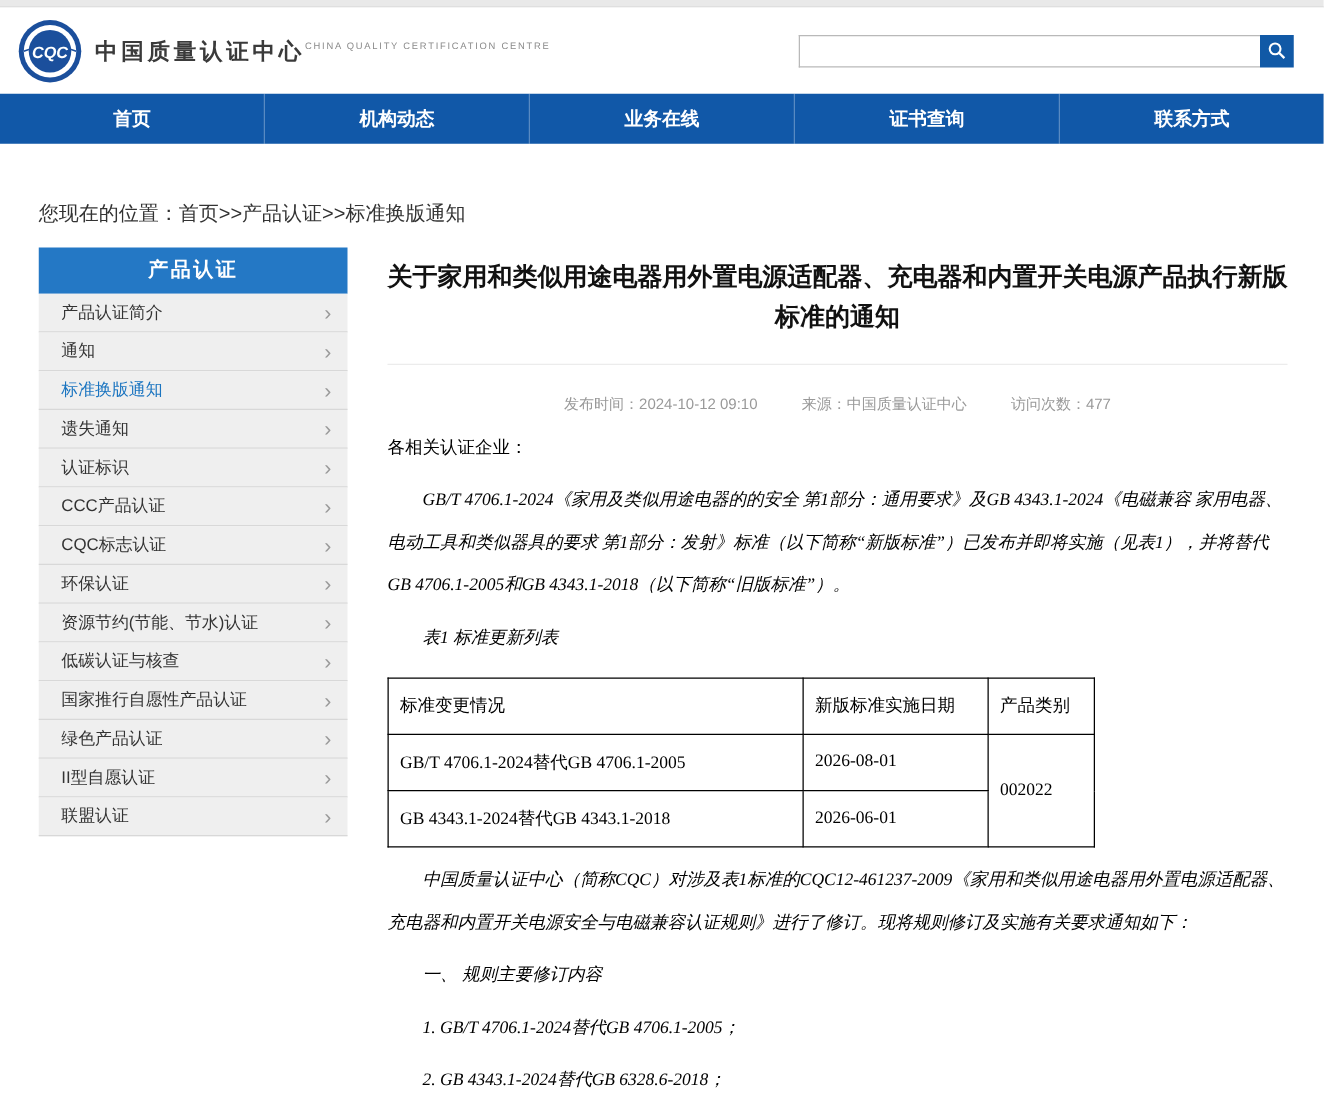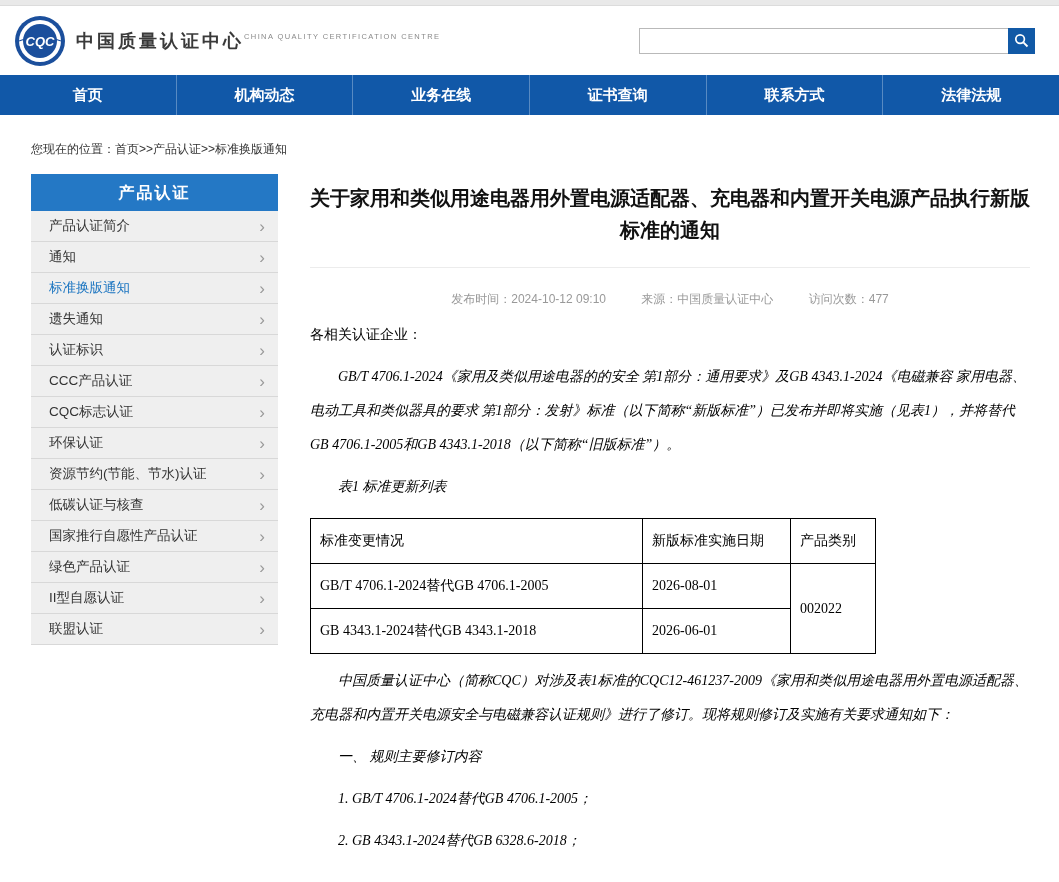--- a/index.html
+++ b/index.html
@@ -24,21 +24,21 @@
   .search-btn svg { width:15px; height:15px; }
 
   
   .topnav { display:flex; height:40px; background:#1158a8; }
   .nav-item { flex:1; display:flex; align-items:center; justify-content:center;
     color:#fff; font-size:15px; font-weight:bold; text-decoration:none; cursor:pointer;
     border-left:1px solid rgba(255,255,255,.3); position:relative; }
   .nav-item:first-child { border-left:none;text-align:center; }
 
   
-  .breadcrumb { margin:26px 0 16px 31px; font-size:12px; color:#333; }
+  .breadcrumb { margin:46px 0 16px 31px; font-size:16px; color:#333; }
   .breadcrumb .path { color:#333; cursor:pointer; }
 
   
   .content { display:flex; align-items:flex-start; padding:0 29px 0 31px; gap:32px; }
 
   
   .sidebar { width:247px; flex-shrink:0; }
   .sidebar-header { height:37px; background:#2478c5; color:#fff; text-align:center;
     line-height:37px; font-size:16px; font-weight:bold; letter-spacing:2px; }
   .sidebar-item { height:31px; background:#efefef; border-bottom:1px solid #d8d8d8;
@@ -94,21 +94,20 @@
     </button>
   </div>
 </div>
 
 <nav class="topnav">
   <a class="nav-item">首页</a>
   <a class="nav-item">机构动态</a>
   <a class="nav-item">业务在线</a>
   <a class="nav-item">证书查询</a>
   <a class="nav-item">联系方式</a>
-  <a class="nav-item">法律法规</a>
 </nav>
 
 <div class="breadcrumb">
   <span>您现在的位置：</span><span class="path">首页&gt;&gt;产品认证&gt;&gt;标准换版通知</span>
 </div>
 
 <div class="content">
 
   <aside class="sidebar">
     <div class="sidebar-header">产品认证</div>

